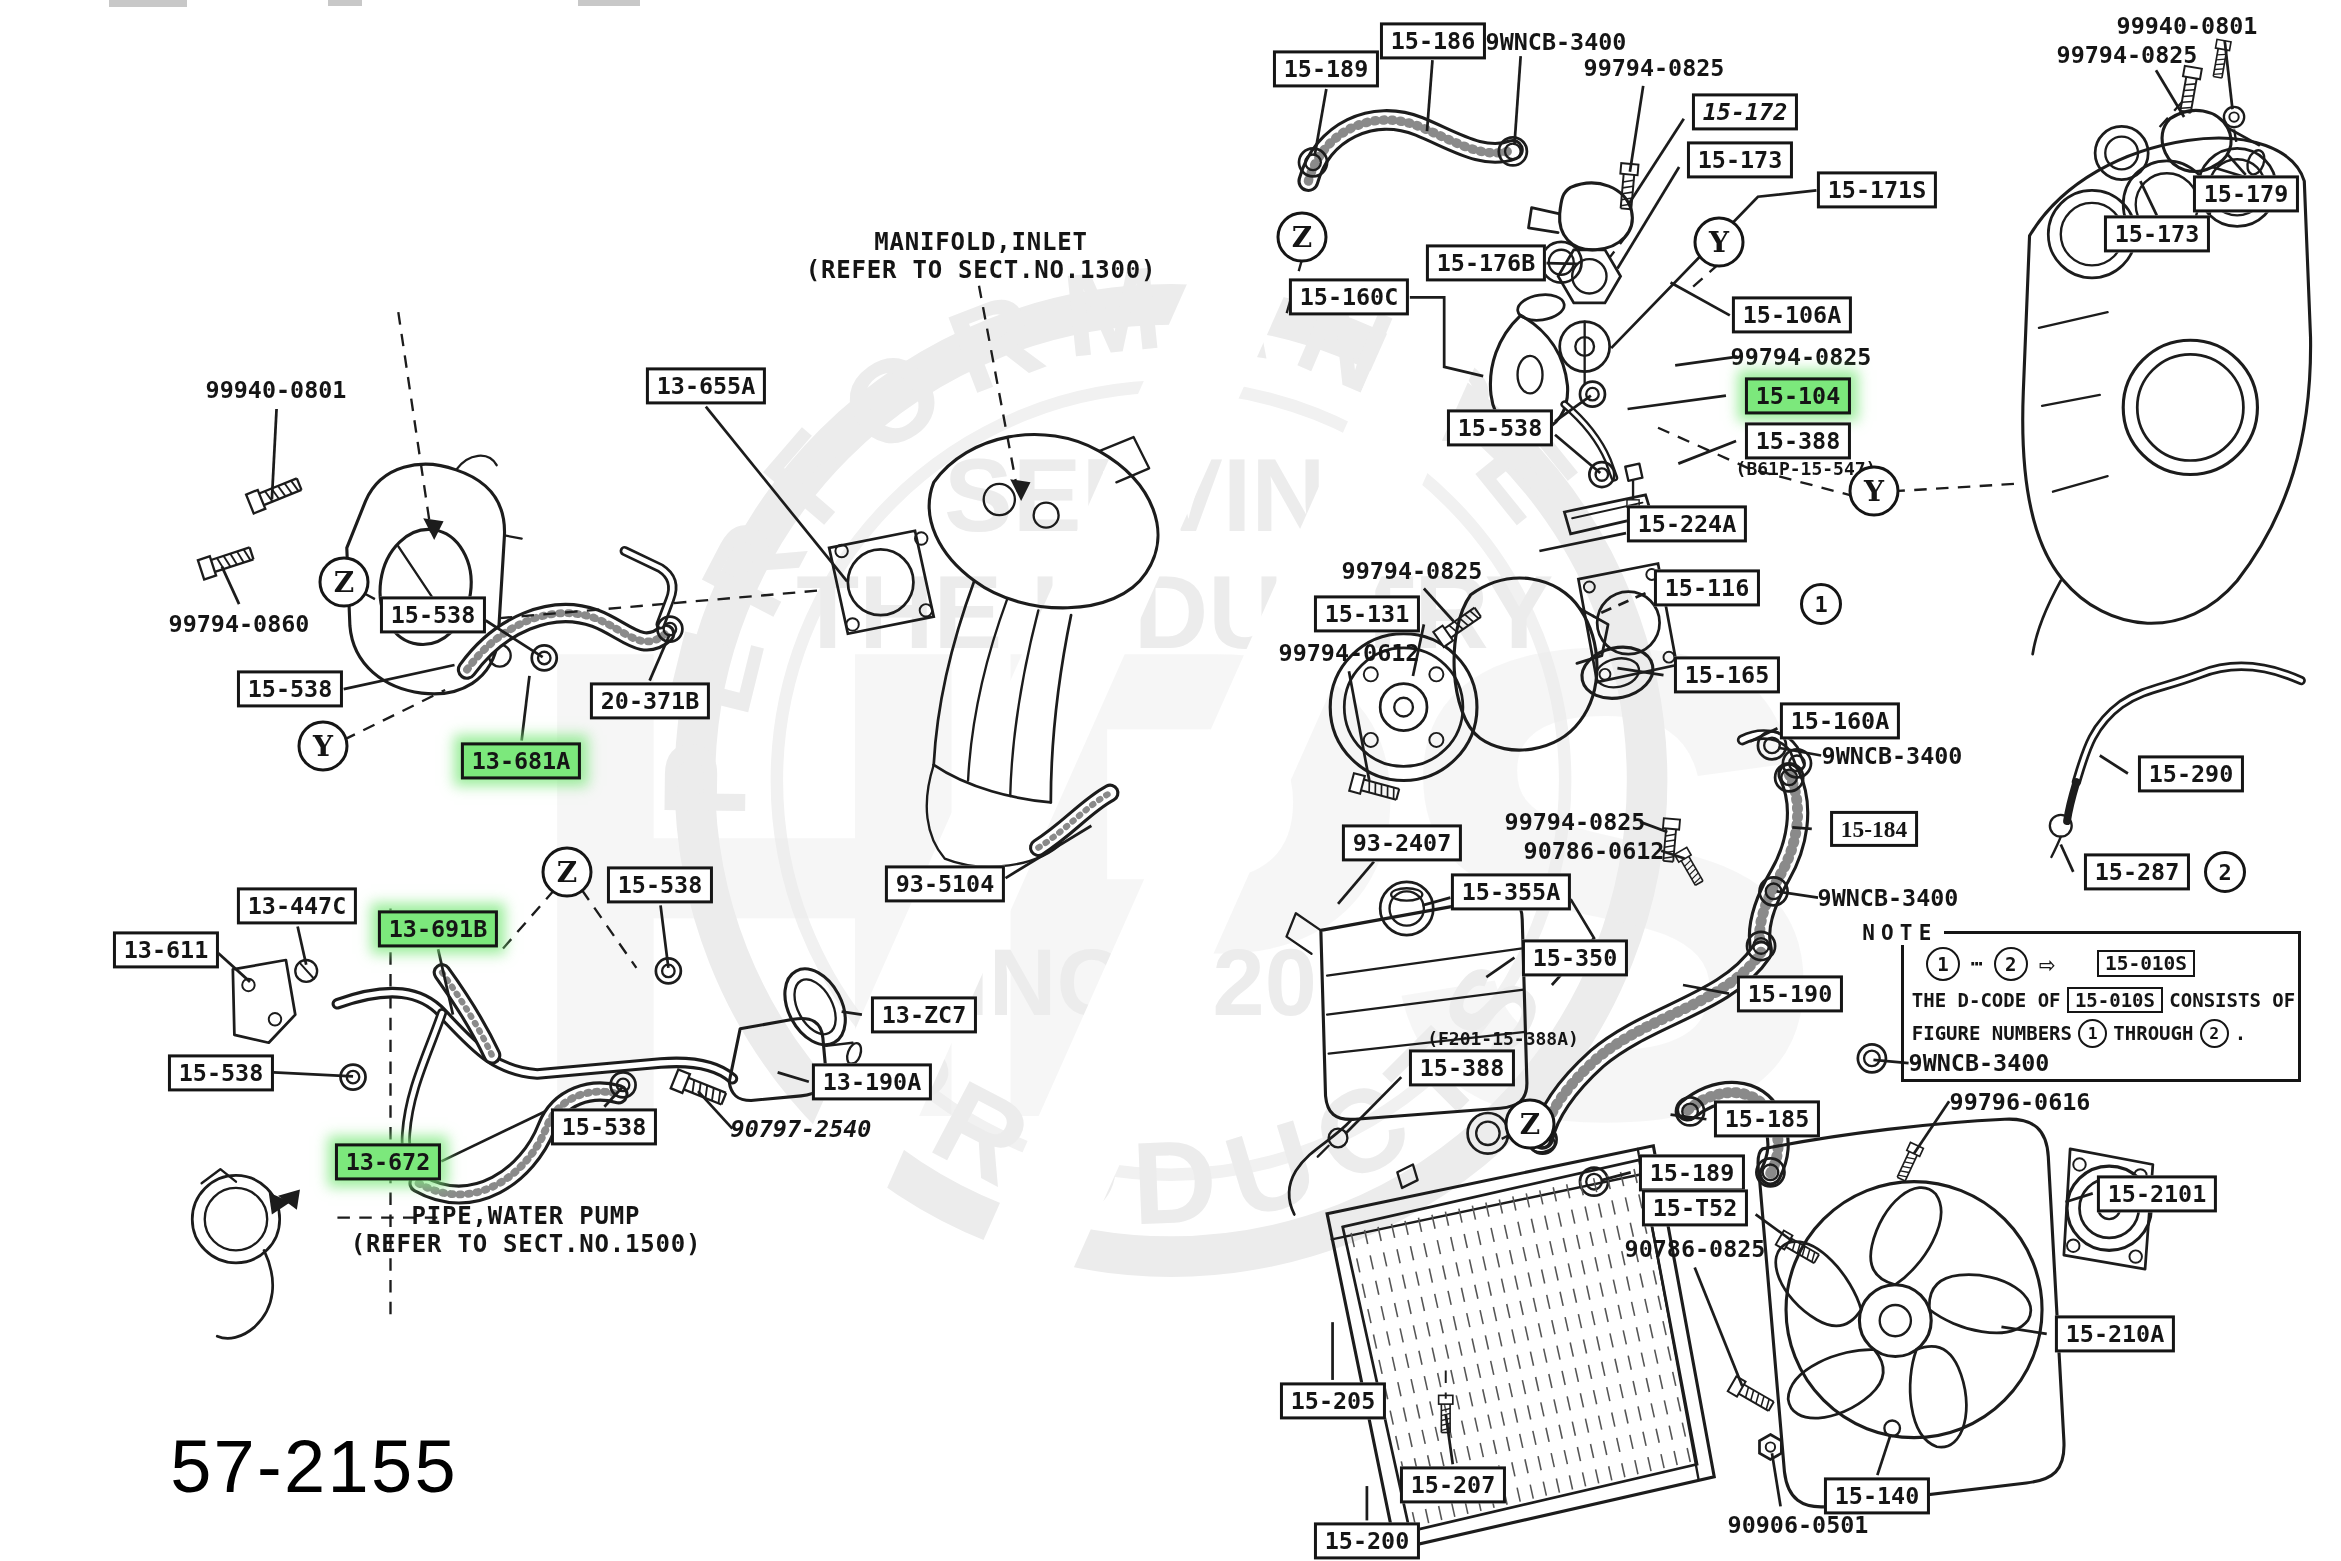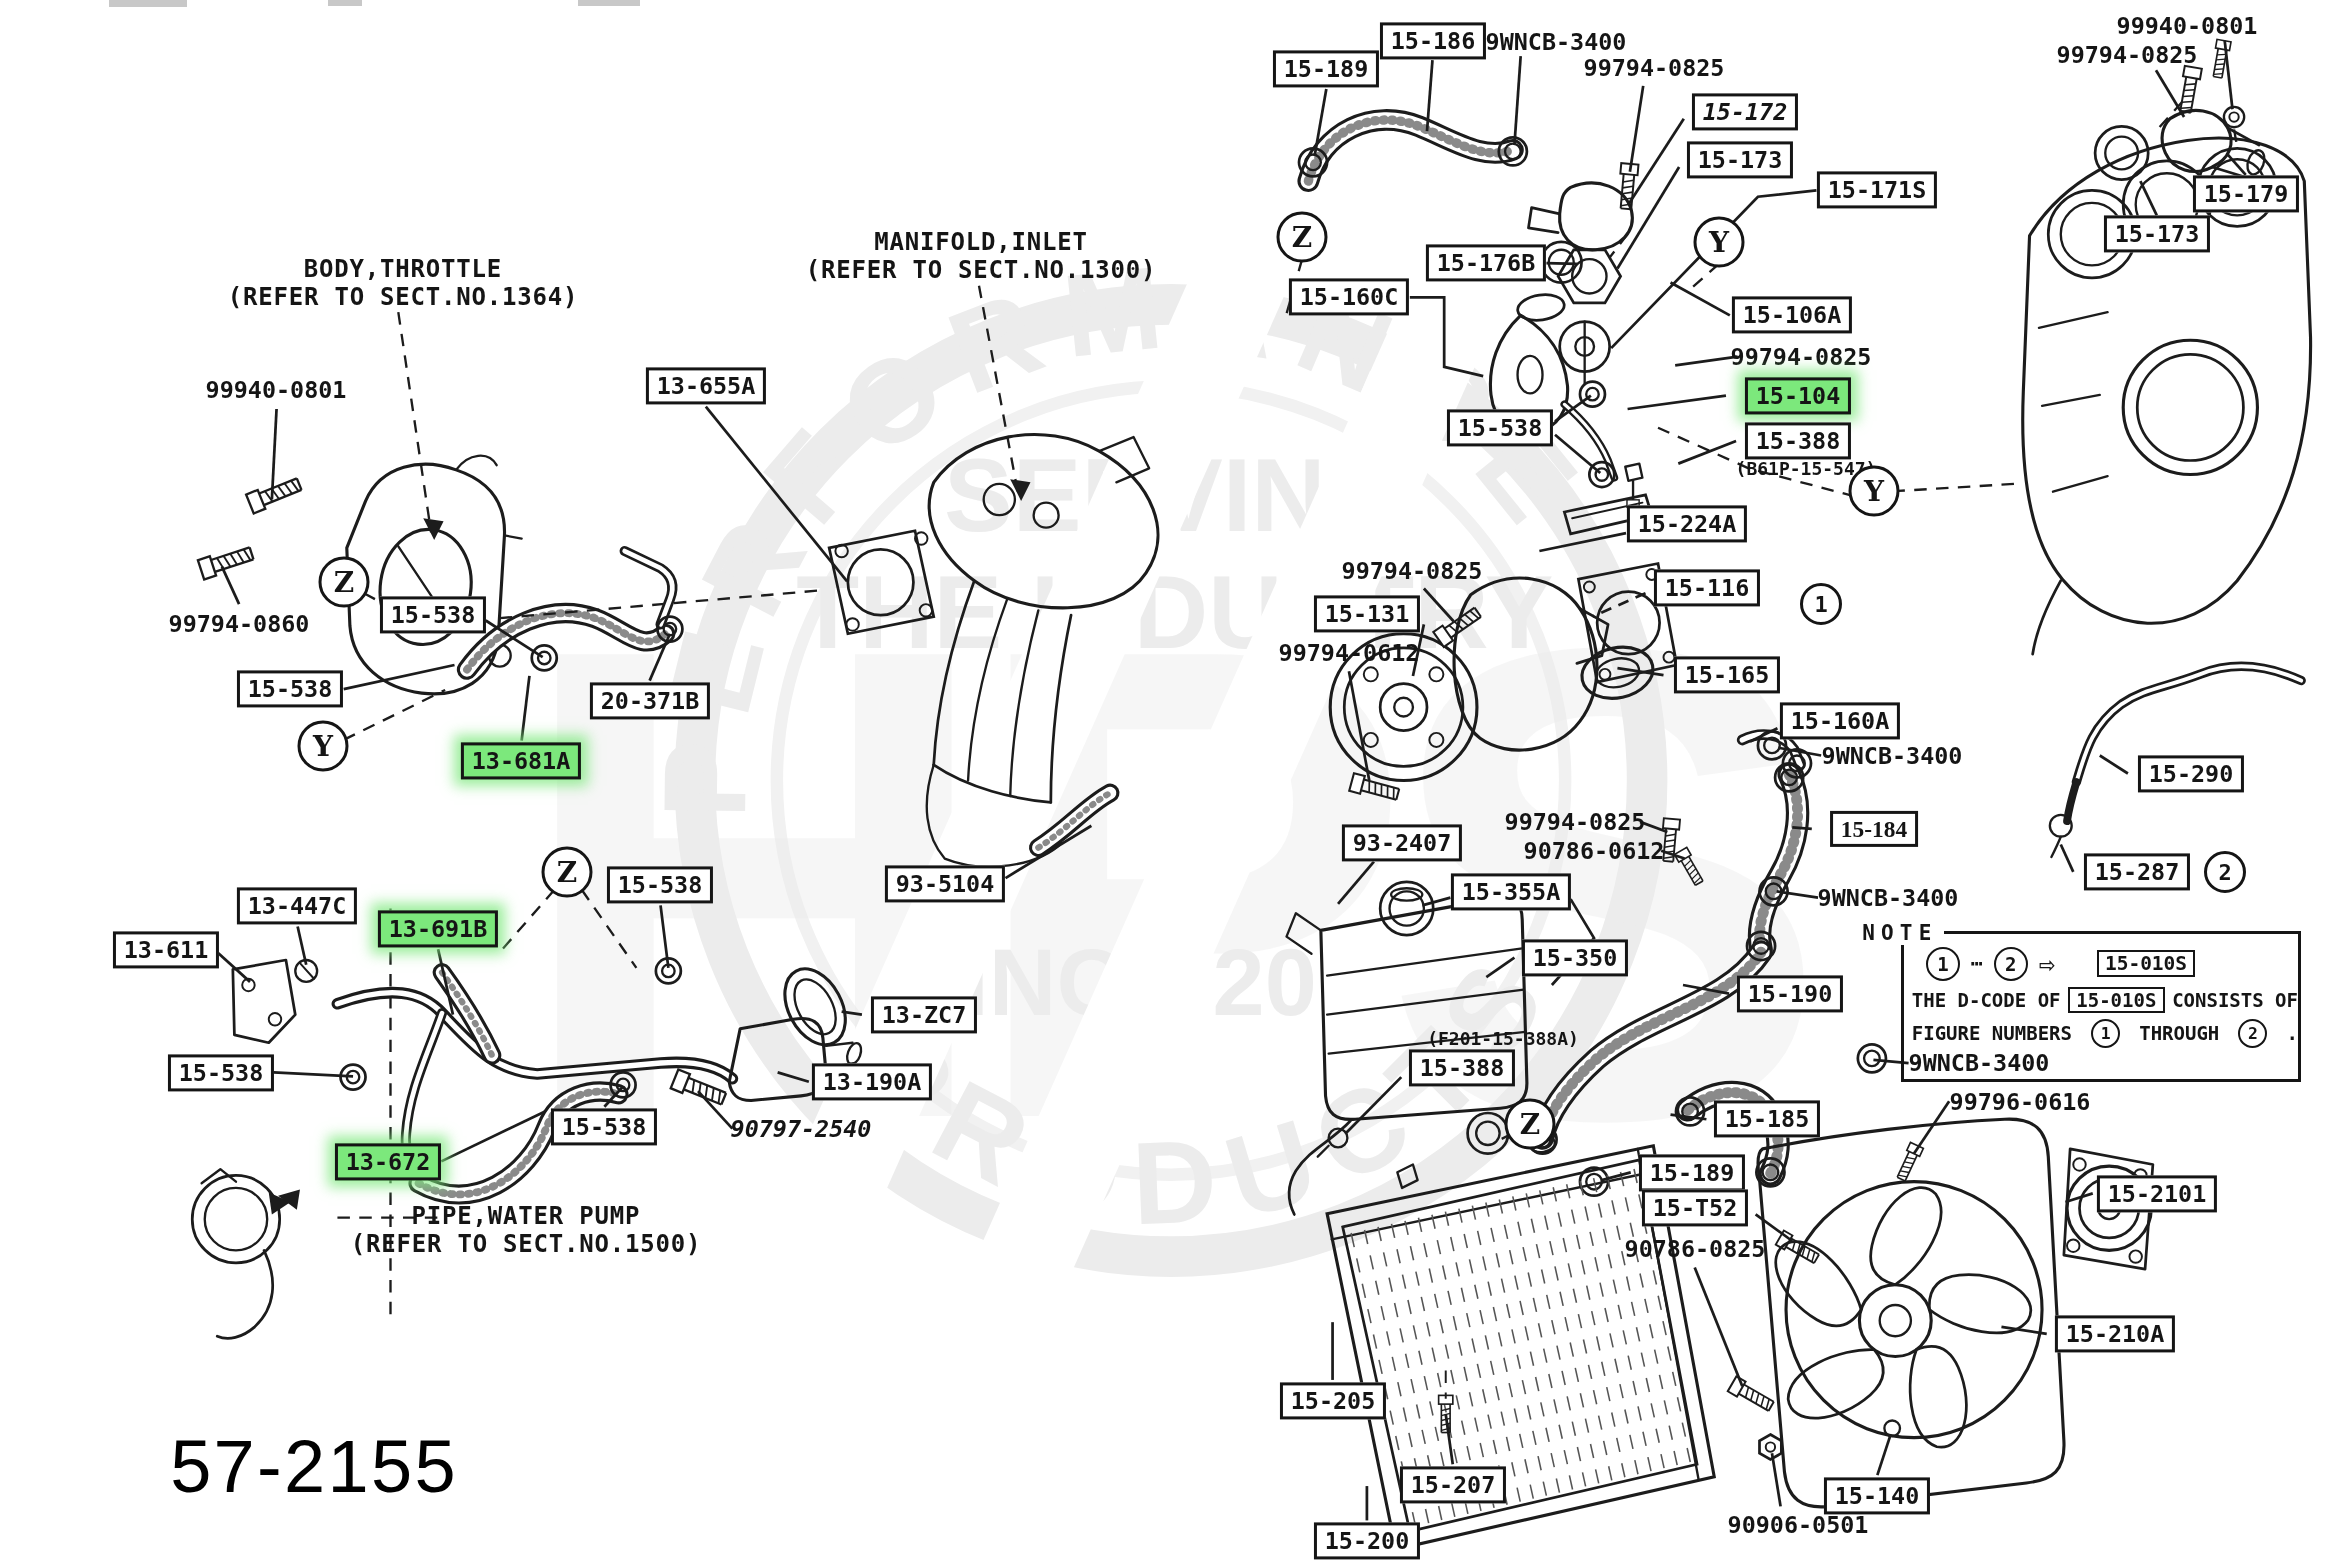--- a/index.html
+++ b/index.html
@@ -16,21 +16,21 @@
   .plabel.heading{text-align:center;font:700 24px "DejaVu Sans Mono",monospace;line-height:28px;letter-spacing:0.8px;}
   .plabel.big{font:400 74px "Liberation Sans",sans-serif;letter-spacing:2.3px;color:#000;}
   .ccall{position:absolute;transform:translate(-50%,-50%);border:3.1px solid #151515;border-radius:50%;
          background:#fff;display:flex;align-items:center;justify-content:center;color:#151515;}
   .ccall.letter{width:45px;height:45px;font:700 28px "DejaVu Serif",serif;}
   .ccall.digit{width:36px;height:36px;font:700 22px "DejaVu Sans Mono",monospace;}
   .notebox{position:absolute;left:1901px;top:931px;width:394px;height:145px;border:3.1px solid #151515;
            color:#151515;font:700 19.5px "DejaVu Sans Mono",monospace;}
   .note-title{position:absolute;top:-13.3px;left:-48px;background:#fff;padding:0 6.2px;letter-spacing:6.2px;font-size:21px;}
   .note-row1{display:flex;align-items:center;gap:11px;margin:12.5px 0 0 22px;}
-  .note-row2,.note-row3{margin:6.2px 0 0 7.8px;font-size:19px;display:flex;align-items:center;gap:6.2px;white-space:nowrap;justify-content:space-between;}
+  .note-row2,.note-row3{margin:6.2px 0 0 7.8px;font-size:19px;display:flex;align-items:center;gap:6.2px;white-space:nowrap;}
   .ncirc{display:inline-flex;width:30px;height:30px;border:2.3px solid #151515;border-radius:50%;
          align-items:center;justify-content:center;font-size:19px;flex:0 0 auto;}
   .ncirc.sm{width:25px;height:25px;font-size:16.4px;}
   .ntoken{border:2.3px solid #151515;padding:0 6.2px;}
   .frag{position:absolute;background:#9a9a9a;opacity:.55;}
 </style>
 </head>
 <body>
 
 <div class="stage">
@@ -780,24 +780,20 @@
       <polyline points="2681,1529 2646,1540" fill="none" stroke="#1c1c1c" stroke-width="3.5"></polyline>
       <polyline points="2622,1709 2564,1700" fill="none" stroke="#1c1c1c" stroke-width="3.5"></polyline>
       <polyline points="2850,52 2860,140" fill="none" stroke="#1c1c1c" stroke-width="3.5"></polyline>
       <polyline points="2762,90 2798,150" fill="none" stroke="#1c1c1c" stroke-width="3.5"></polyline>
       <polyline points="2877,224 2854,198" fill="none" stroke="#1c1c1c" stroke-width="3.5"></polyline>
       <polyline points="2763,276 2742,232" fill="none" stroke="#1c1c1c" stroke-width="3.5"></polyline>
       <polyline points="2726,991 2690,968" fill="none" stroke="#1c1c1c" stroke-width="3.5"></polyline>
       <polyline points="2656,1117 2640,1082" fill="none" stroke="#1c1c1c" stroke-width="3.5"></polyline>
     </svg>
   <div id="labels">
-      <div class="plabel heading" style="left: 403px; top: 283px;">
-        <div>BODY,THROTTLE</div>
-        <div>(REFER TO SECT.NO.1364)</div>
-      </div>
       <div class="plabel heading" style="left: 981px; top: 256px;">
         <div>MANIFOLD,INLET</div>
         <div>(REFER TO SECT.NO.1300)</div>
       </div>
       <div class="plabel heading" style="left: 526px; top: 1230px;">
         <div>PIPE,WATER PUMP</div>
         <div>(REFER TO SECT.NO.1500)</div>
       </div>
       <div class="plabel big" style="left: 314px; top: 1466px;">57-2155</div>
       <div class="plabel text" style="left: 276px; top: 390px;">99940-0801</div>

